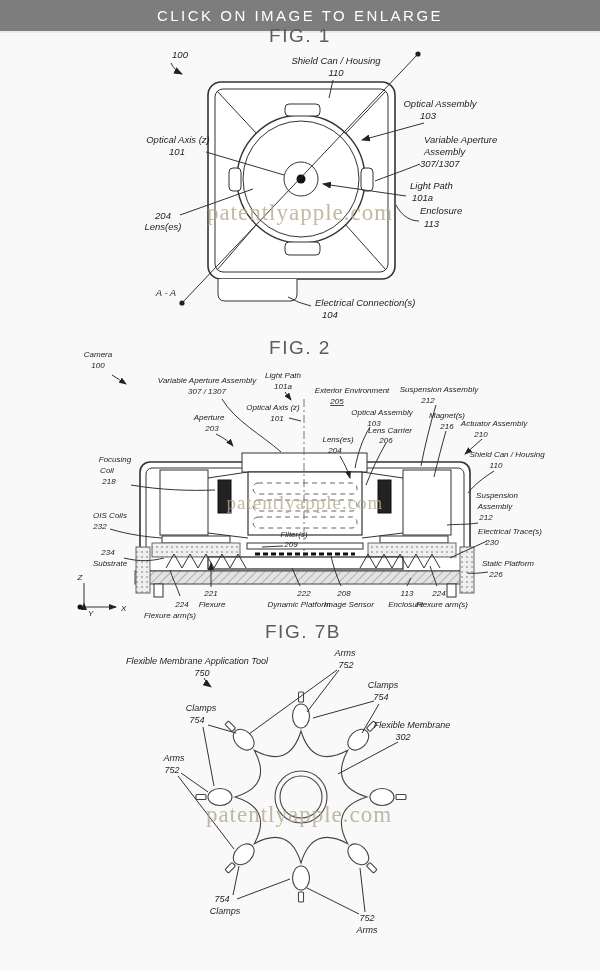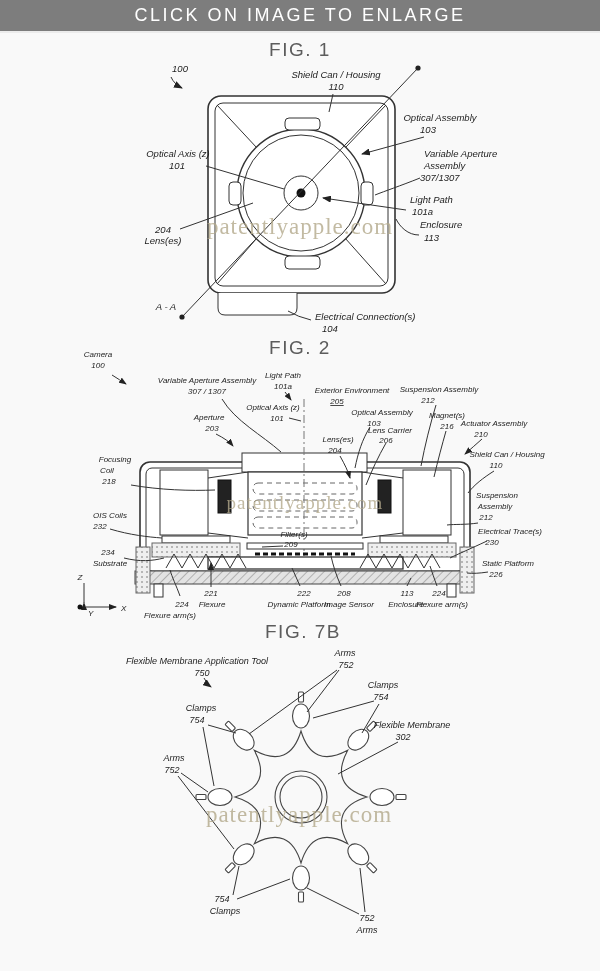--- a/index.html
+++ b/index.html
@@ -1,40 +1,40 @@
 <!DOCTYPE html>
 <html style="--banner-bg: #7d7d7d; --banner-fg: #ffffff; --wm: #b3a98b;"><head>
 <meta charset="utf-8">
 <style>
   html,body{margin:0;padding:0;}
   body{width:600px;height:971px;background:#f9f9f9;font-family:"Liberation Sans",sans-serif;overflow:hidden;}
   .banner{position:absolute;top:0;left:0;width:600px;height:31px;background:var(--banner-bg,#7d7d7d);
           border-bottom:2px solid #ececec;display:flex;align-items:center;justify-content:center;}
-  .banner span{color:var(--banner-fg,#fff);font-size:18px;letter-spacing:2.5px;font-weight:400;}
+  .banner span{color:var(--banner-fg,#fff);font-size:15px;letter-spacing:2.5px;font-weight:400;}
   .figwrap{position:absolute;left:0;width:600px;}
   svg{display:block;}
   .figtitle{font-family:"Liberation Sans",sans-serif;font-size:19px;fill:#5c5c5c;letter-spacing:1.5px;}
   .lbl{font-family:"Liberation Sans",sans-serif;font-style:italic;fill:#1c1c1c;}
   .lbl1{font-size:9.5px;}
   .lbl2{font-size:8px;}
   .lbl3{font-size:9px;}
   .wm{font-family:"Liberation Serif",serif;fill:var(--wm,#b3a98b);opacity:.8;letter-spacing:1px;}
   .ln{stroke:#333;fill:none;stroke-width:1;}
   .shape{stroke:#333;fill:#fff;}
 </style>
 </head>
 <body>
 
 <div>
 
   <div class="banner">
     <span>CLICK ON IMAGE TO ENLARGE</span>
   </div>
 
-  <div class="figwrap" style="top:31px">
+  <div class="figwrap" style="top:17px">
   <svg width="600" height="304" viewBox="0 0 600 304">
     <defs>
       <marker id="arrA" markerWidth="9" markerHeight="7" refX="8" refY="3.5" orient="auto" markerUnits="userSpaceOnUse">
         <path d="M0,0 L9,3.5 L0,7 Z" fill="#222"></path>
       </marker>
     </defs>
     <text class="figtitle" x="300" y="25" text-anchor="middle">FIG. 1</text>
 
     <g>
       <rect class="shape" x="208" y="65" width="187" height="197" rx="13" stroke-width="1.6"></rect>

